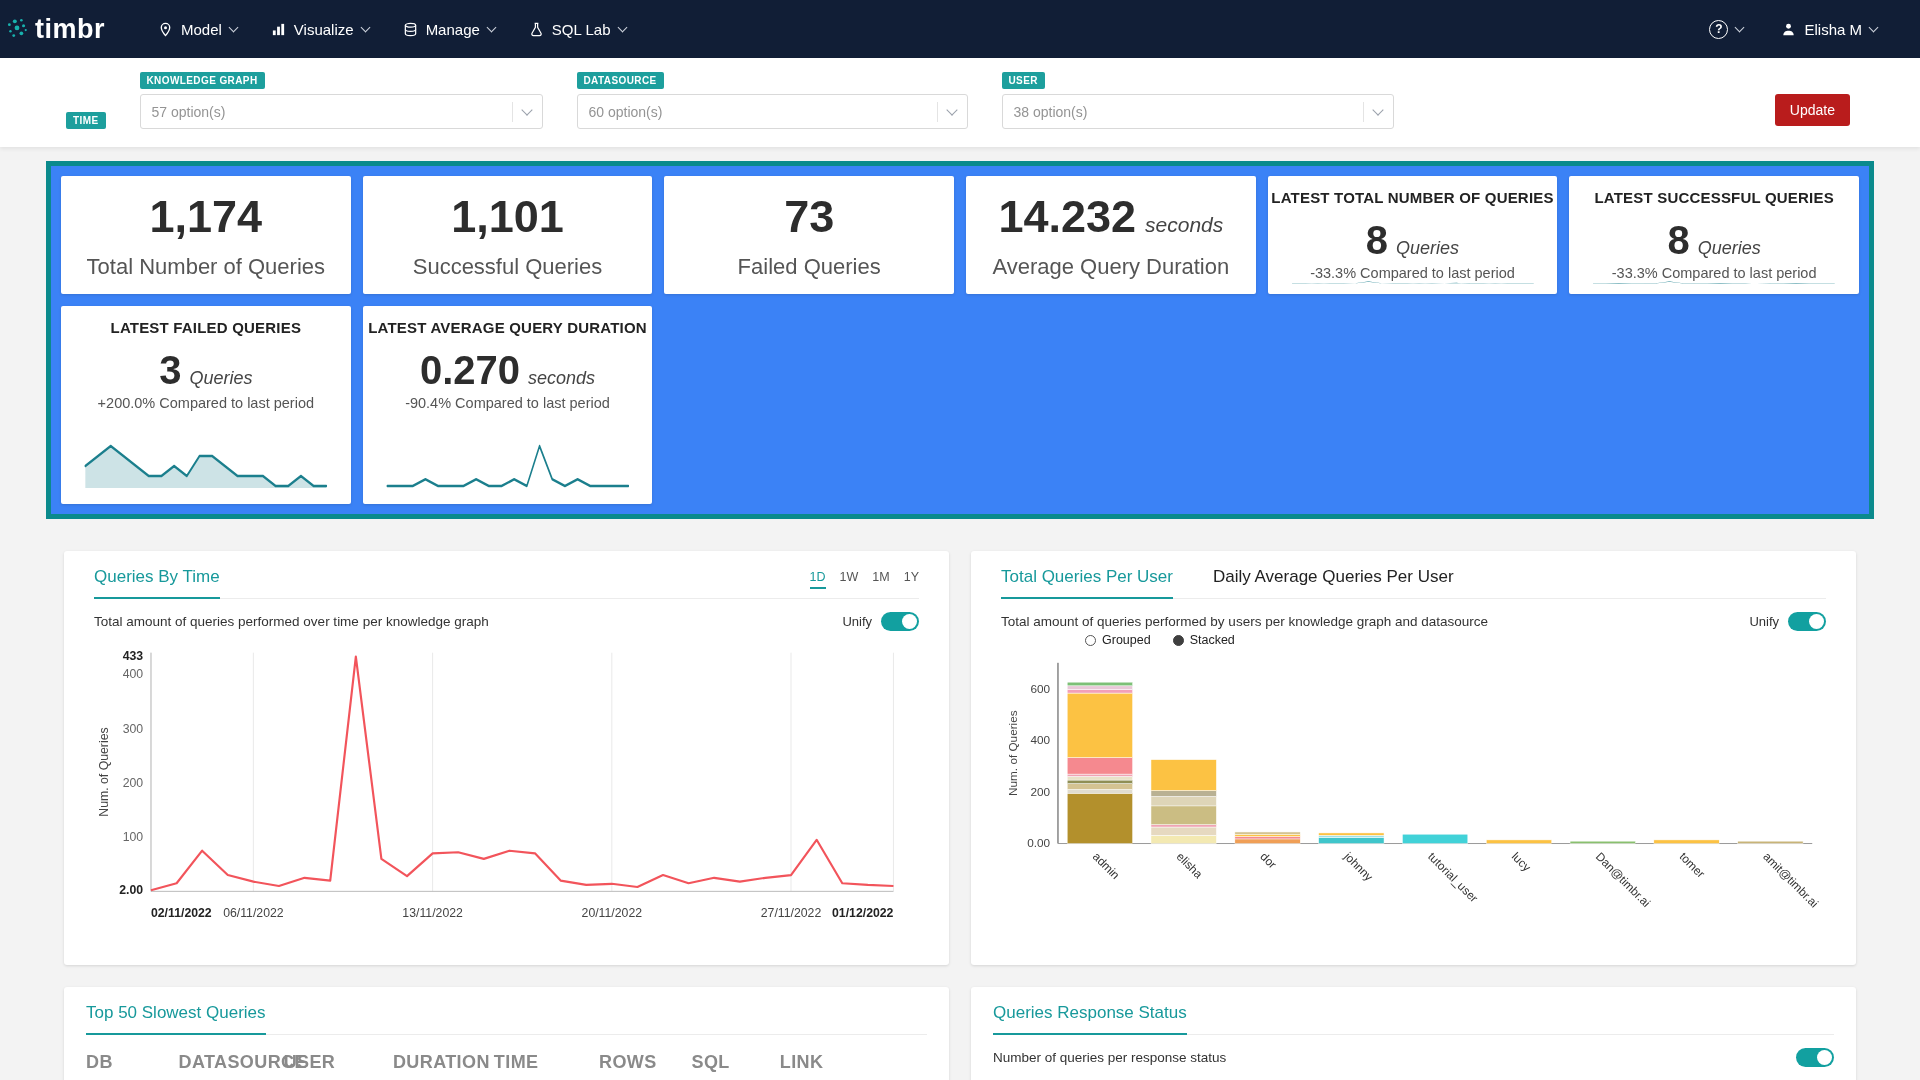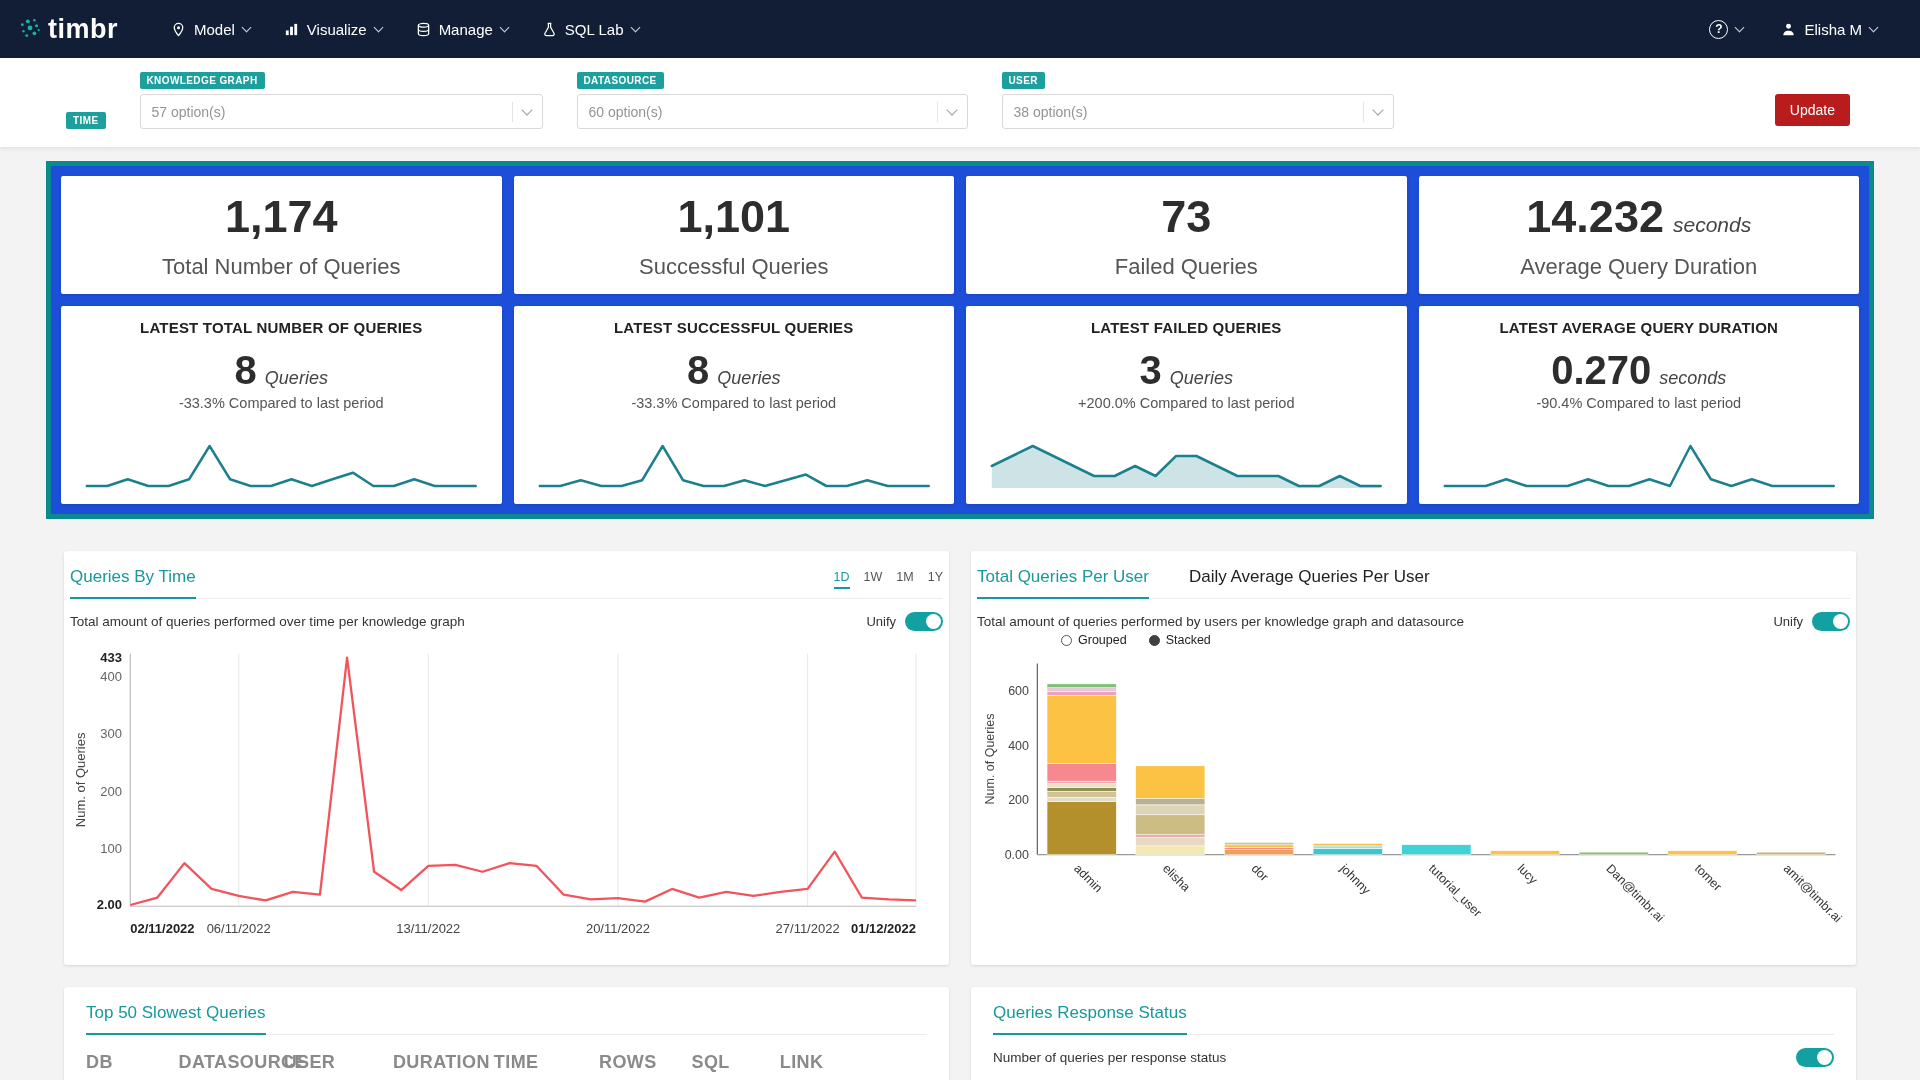--- a/index.html
+++ b/index.html
@@ -1,20 +1,20 @@
 <!DOCTYPE html>
 <html><head>
 <meta charset="utf-8">
 <style>
   * { box-sizing: border-box; margin: 0; padding: 0; }
   html, body { width: 1920px; height: 1080px; overflow: hidden; }
   body { background: #f3f3f3; font-family: "Liberation Sans", sans-serif; color: #333; }
 
   
-  .navbar { height: 58px; background: #111e36; display: flex; align-items: center; justify-content: space-between; padding: 0 26px 0 18px; }
+  .navbar { height: 58px; background: #111e36; display: flex; align-items: center; justify-content: space-between; padding: 0 26px 0 5px; }
   .nav-left { display: flex; align-items: center; }
   .brand { display: flex; align-items: center; gap: 6px; margin-right: 36px; cursor: pointer; }
   .brand-text { color: #fff; font-size: 27px; font-weight: 600; letter-spacing: .5px; }
   .nav-items { display: flex; align-items: center; }
   .nav-item { display: flex; align-items: center; gap: 8px; color: #fff; font-size: 15px; padding: 0 17px; height: 58px; cursor: pointer; }
   .nav-right { display: flex; align-items: center; gap: 4px; }
   .chev { width: 8px; height: 8px; border-right: 1.8px solid #9aa0ab; border-bottom: 1.8px solid #9aa0ab; transform: rotate(45deg); margin-top: -4px; flex: none; }
   .chev.light { border-color: #cfd4de; width: 7px; height: 7px; }
   .help-circle { width: 19px; height: 19px; border: 1.6px solid #fff; border-radius: 50%; display: flex; align-items: center; justify-content: center; font-size: 12px; color: #fff; font-weight: 700; }
 
@@ -24,38 +24,38 @@
   .badge { align-self: flex-start; background: #1d9f9d; color: #fff; font-size: 10px; font-weight: 700; letter-spacing: .4px; padding: 3px 7px; border-radius: 2px; }
   .select { width: 100%; height: 35px; border: 1px solid #d9d9d9; border-radius: 3px; background: #fff; display: flex; align-items: center; padding: 0 11px; cursor: pointer; }
   .f-time .select { width: 398px; } .f-kg .select { width: 403px; } .f-ds .select { width: 391px; } .f-user .select { width: 392px; }
   .sel-value { flex: 1; font-size: 14px; color: #444; }
   .sel-value.placeholder { color: #949494; }
   .clear-x { color: #b9b9b9; font-size: 17px; line-height: 1; margin-right: 9px; cursor: pointer; }
   .sel-div { width: 1px; height: 20px; background: #e4e4e4; margin-right: 10px; }
   .update-btn { margin-left: auto; margin-bottom: 3px; background: #b91c1c; border: none; color: #fff; font-size: 14px; font-family: inherit; padding: 8px 15px; border-radius: 3px; cursor: pointer; }
 
   
-  .kpi-wrap { margin: 14px 46px 0; border: 5px solid #0a8a8c; background: #1d4ed8; padding: 10px; display: grid; grid-template-columns: repeat(4, 1fr); grid-template-rows: 118px 198px; gap: 12px; }
+  .kpi-wrap { margin: 14px 46px 0; border: 5px solid #0a8a8c; background: #3b82f6; padding: 10px; display: grid; grid-template-columns: repeat(6, 1fr); grid-template-rows: 118px 198px; gap: 12px; }
   .card { background: #fff; border-radius: 2px; box-shadow: 0 1px 3px rgba(0,0,0,.13); }
   .kpi-card { display: flex; flex-direction: column; align-items: center; justify-content: center; }
   .kpi-value-row { display: flex; align-items: baseline; gap: 9px; }
   .kpi-value { font-size: 45px; font-weight: 600; color: #2d2d2d; }
   .kpi-unit { font-size: 21px; font-style: italic; color: #444; }
   .kpi-label { font-size: 22px; color: #555; margin-top: 11px; }
   .latest-card { display: flex; flex-direction: column; align-items: center; padding-top: 13px; }
   .latest-title { font-size: 15px; font-weight: 700; color: #222; letter-spacing: .2px; }
   .latest-value-row { display: flex; align-items: baseline; gap: 8px; margin-top: 12px; }
   .latest-value { font-size: 40px; font-weight: 600; color: #2d2d2d; }
   .latest-unit { font-size: 18px; font-style: italic; color: #444; }
   .latest-delta { font-size: 14.5px; color: #555; margin-top: 2px; }
   .spark { width: calc(100% - 44px); height: 60px; margin: auto 22px 10px; }
 
   
   .charts-row { margin: 32px 64px 0; display: grid; grid-template-columns: 1fr 1fr; gap: 22px; }
-  .chart-card { border-radius: 3px; padding: 16px 6px 10px; height: 414px; display: flex; flex-direction: column; }
+  .chart-card { border-radius: 3px; padding: 16px 30px 10px; height: 414px; display: flex; flex-direction: column; }
   .card-header { display: flex; justify-content: space-between; align-items: flex-end; border-bottom: 1px solid #ececec; }
   .title-group { display: flex; gap: 40px; align-items: flex-start; }
   .card-title { font-size: 17px; color: #17999b; padding-bottom: 10px; border-bottom: 2px solid #17999b; margin-bottom: -1px; cursor: pointer; }
   .card-title.inactive { color: #222; border-bottom: 2px solid transparent; }
   .range-tabs { display: flex; gap: 14px; padding-bottom: 9px; }
   .range-tab { font-size: 12.5px; color: #555; cursor: pointer; padding-bottom: 3px; }
   .range-tab.active { color: #17999b; border-bottom: 2px solid #17999b; }
   .sub-row { display: flex; justify-content: space-between; align-items: center; margin-top: 13px; }
   .subtitle { font-size: 13.5px; color: #333; }
   .unify { display: flex; align-items: center; gap: 9px; font-size: 13px; color: #333; }

